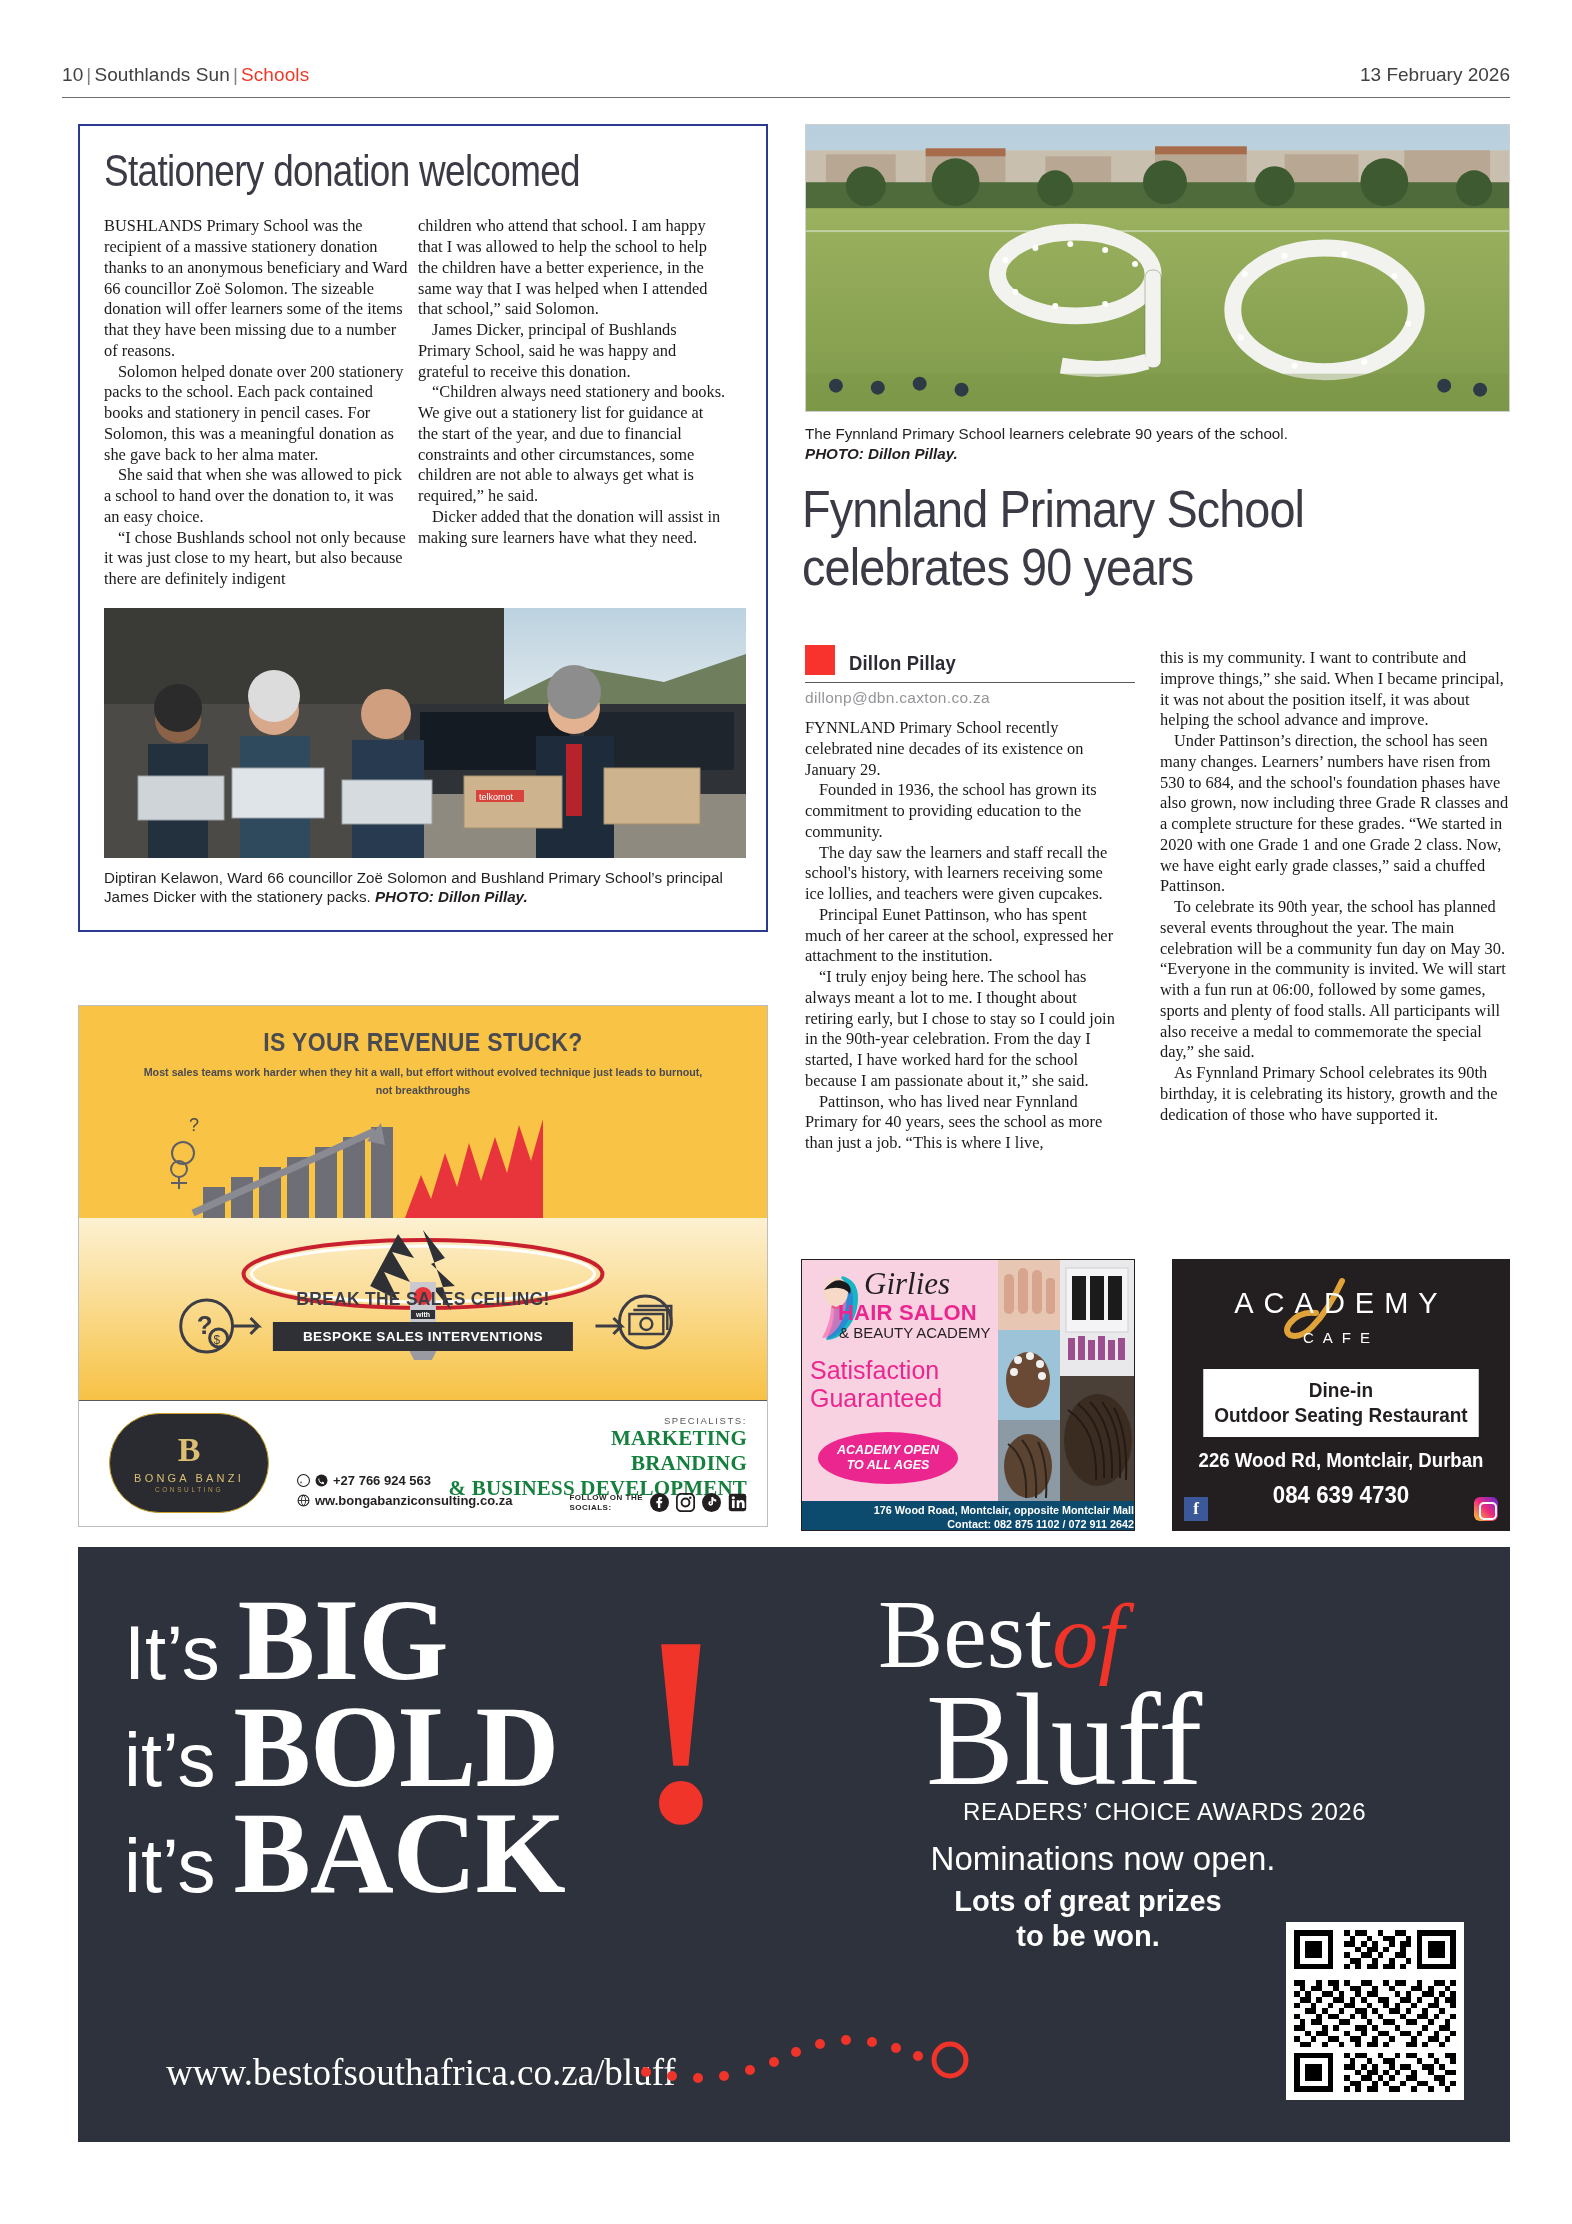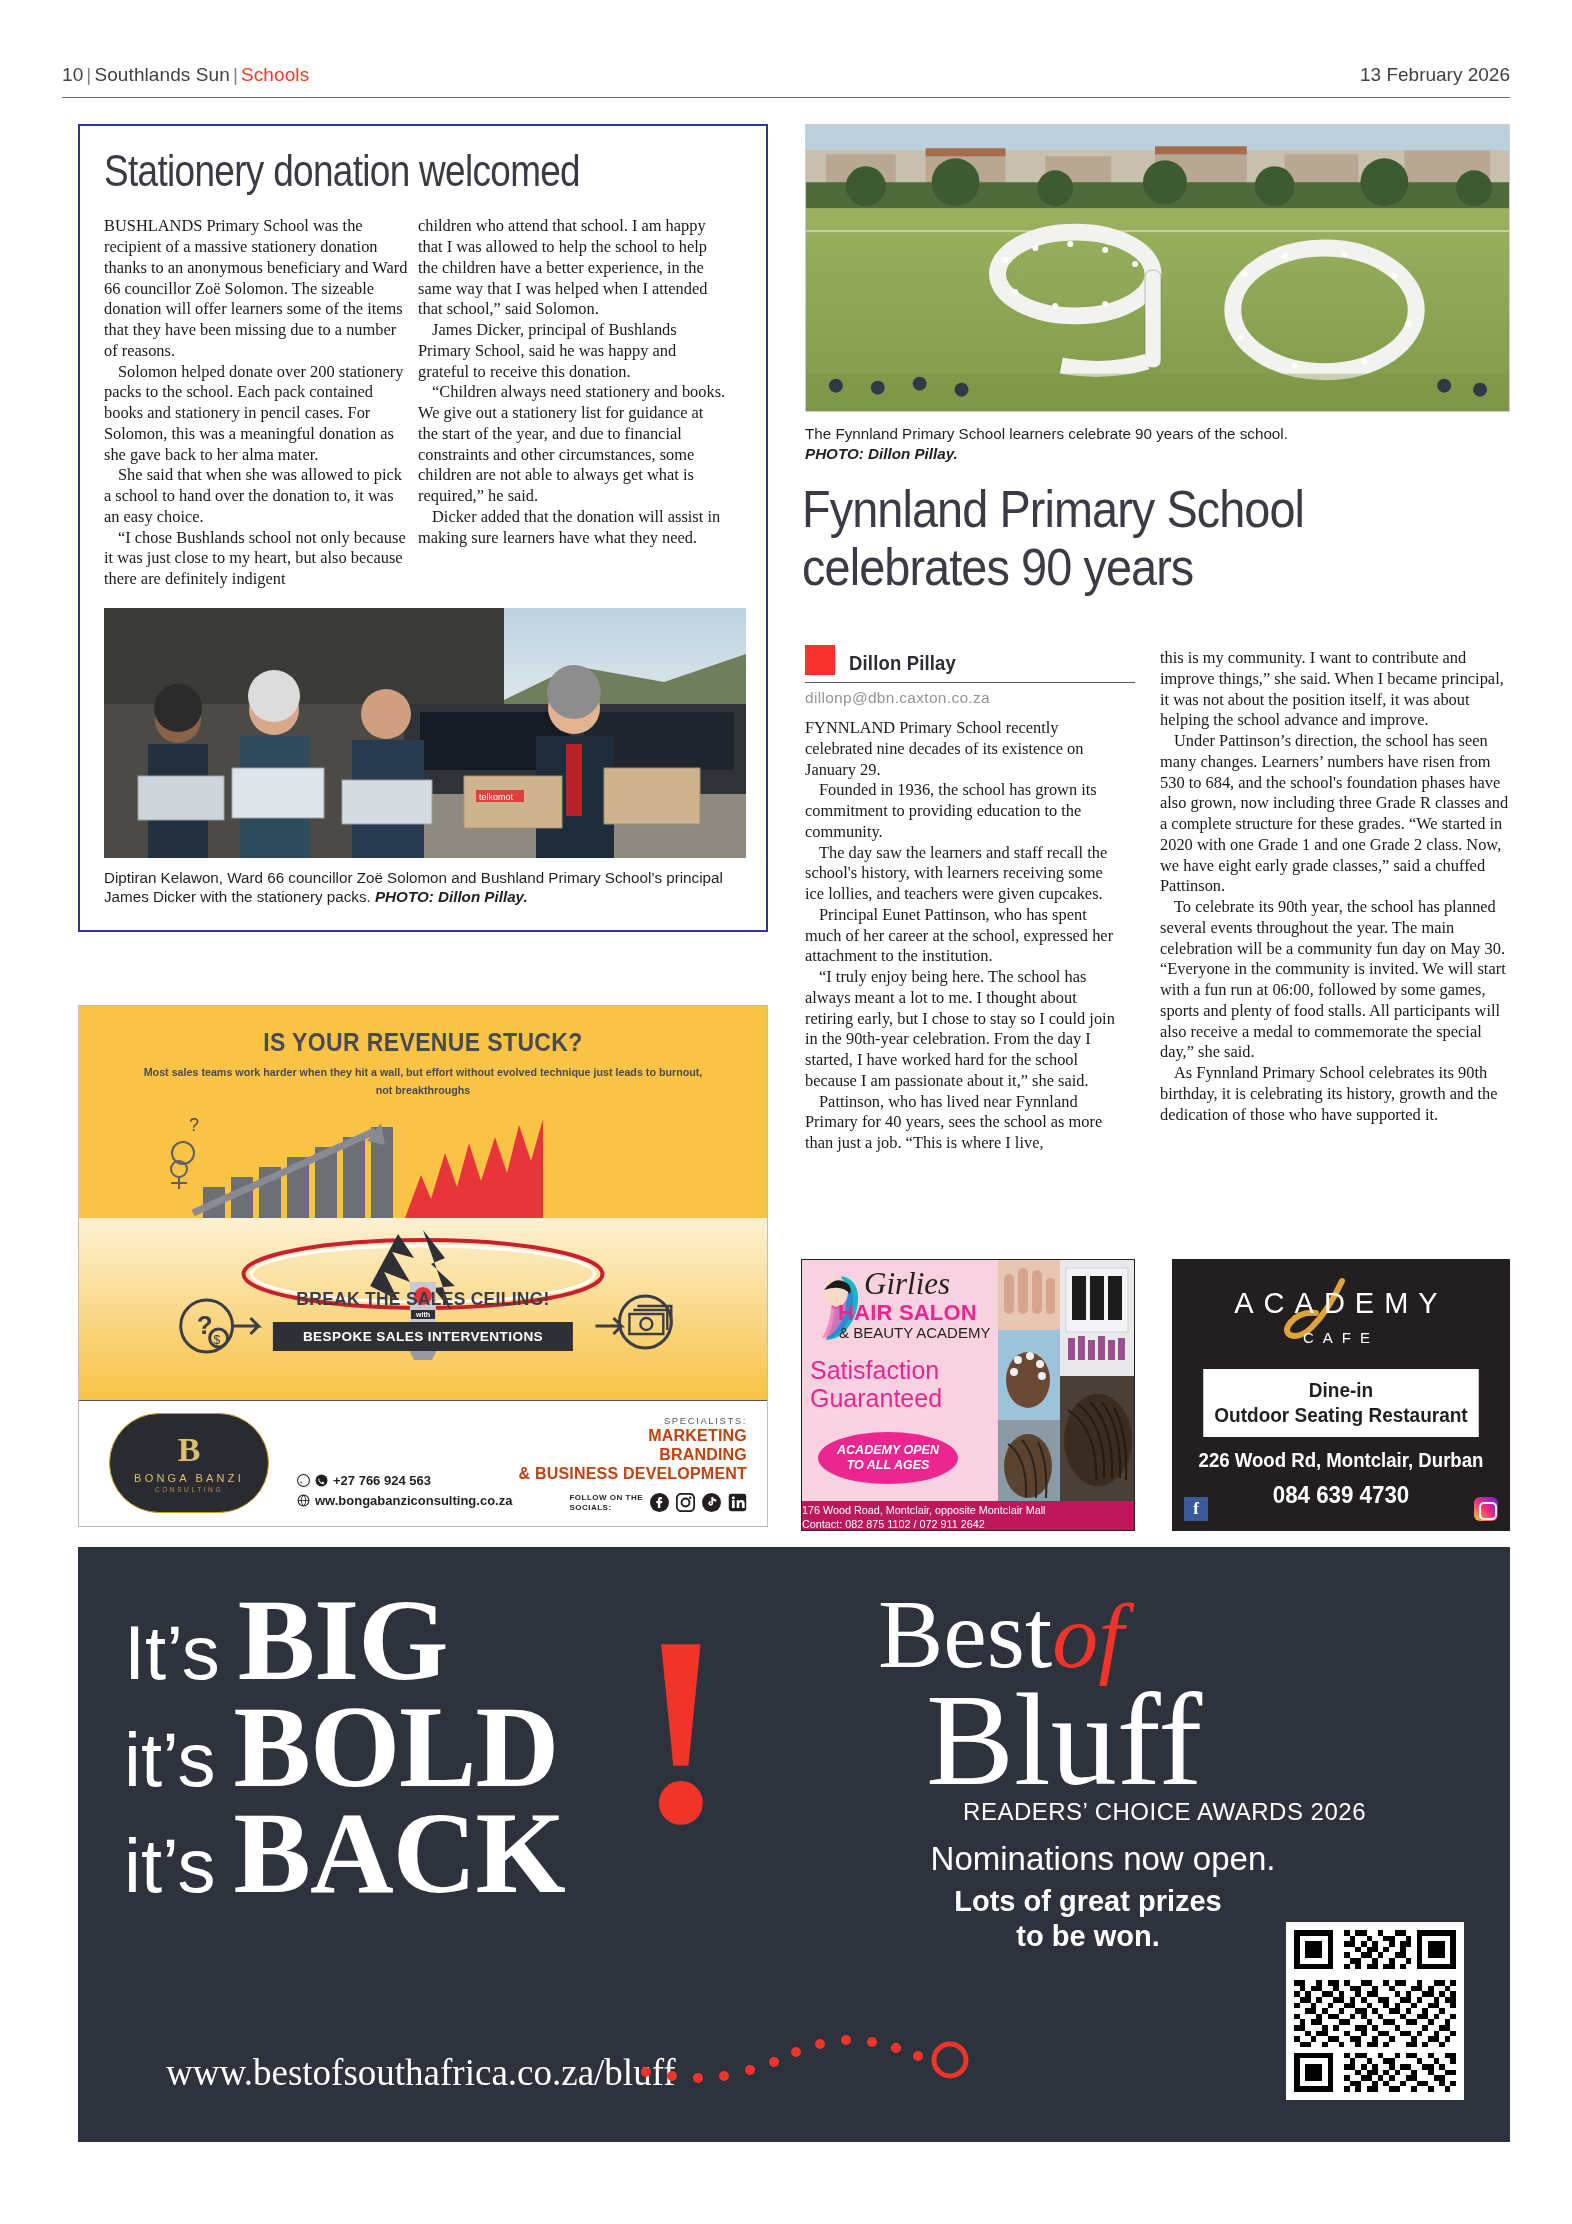--- a/index.html
+++ b/index.html
@@ -151,22 +151,23 @@
   .bb-contact {
     position: absolute; left: 218px; bottom: 16px;
     font-size: 13px; font-weight: bold; color: #231f20; line-height: 1.5;
   }
   .bb-contact .row { display: flex; align-items: center; gap: 5px; }
   .bb-spec {
     position: absolute; right: 20px; top: 14px; text-align: right;
   }
   .bb-spec .lbl { font-size: 9.5px; color: #58595b; letter-spacing: 1.6px; }
   .bb-spec .big {
-    font-size: 16px; font-weight: bold; color: #c2410c; line-height: 1.2;
+    font-size: 21px; font-weight: bold; color: #15803d; line-height: 1.2;
     letter-spacing: .2px;
+    font-family: Liberation Serif, serif;
   }
   .bb-follow {
     position: absolute; right: 20px; bottom: 14px;
     display: flex; align-items: center; gap: 7px;
   }
   .bb-follow .fl { font-size: 8px; font-weight: bold; color: #231f20; line-height: 1.15; letter-spacing: .5px; }
 
   
   .ad-girlies {
     position: absolute; left: 801px; top: 1259px;
@@ -195,22 +196,22 @@
     position: absolute; left: 16px; top: 172px;
     width: 140px; height: 52px; border-radius: 50%;
     background: #ec268f; color: #fff;
     display: flex; flex-direction: column; align-items: center; justify-content: center;
     font-size: 12.5px; font-weight: bold; font-style: italic; line-height: 1.2;
     text-align: center;
   }
   .gl-photos { position: absolute; right: 0; top: 0; width: 136px; height: 245px; }
   .gl-foot {
     position: absolute; left: 0; right: 0; bottom: 0; height: 29px;
-    background: #be185d; color: #fff; text-align: left;
-    font-size: 10.8px; font-weight: normal; line-height: 1.32; padding-top: 2px;
+    background: #0c4a6e; color: #fff; text-align: right;
+    font-size: 10.8px; font-weight: bold; line-height: 1.32; padding-top: 2px;
   }
 
   
   .ad-mamello {
     position: absolute; left: 1172px; top: 1259px;
     width: 338px; height: 272px;
     background: #231f20; overflow: hidden;
   }
   .mm-logo {
     position: absolute; left: 0; right: 0; top: 28px; text-align: center;

